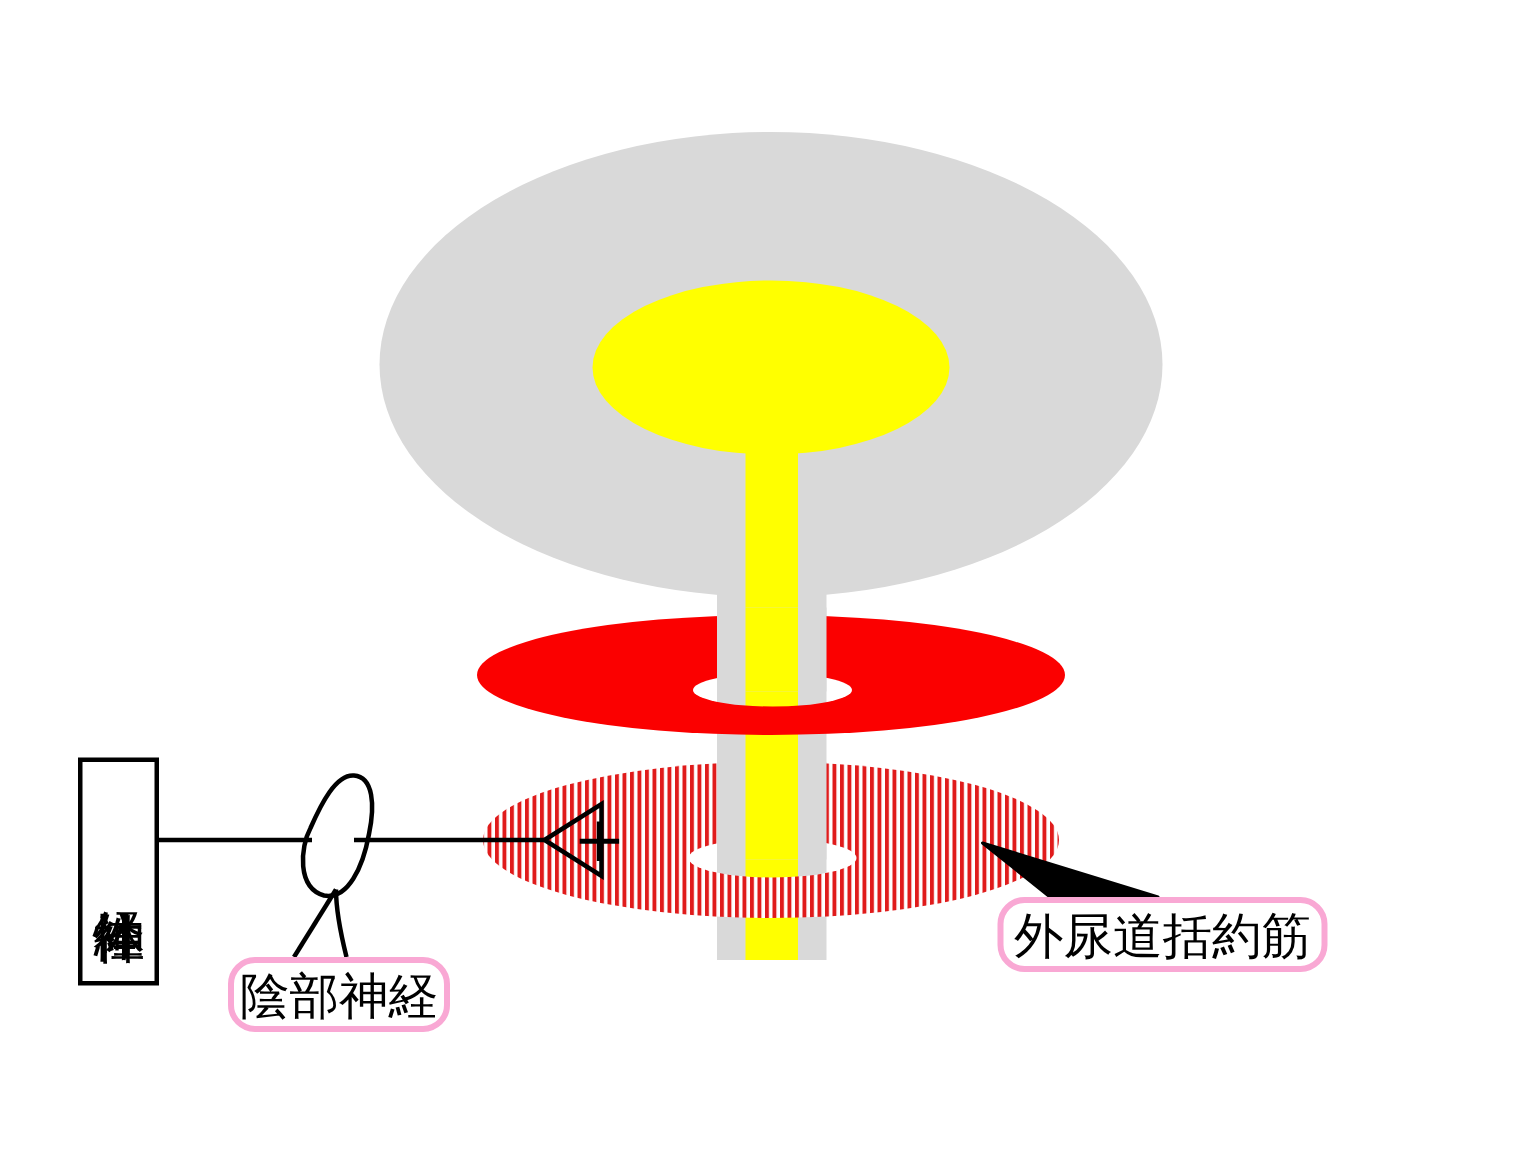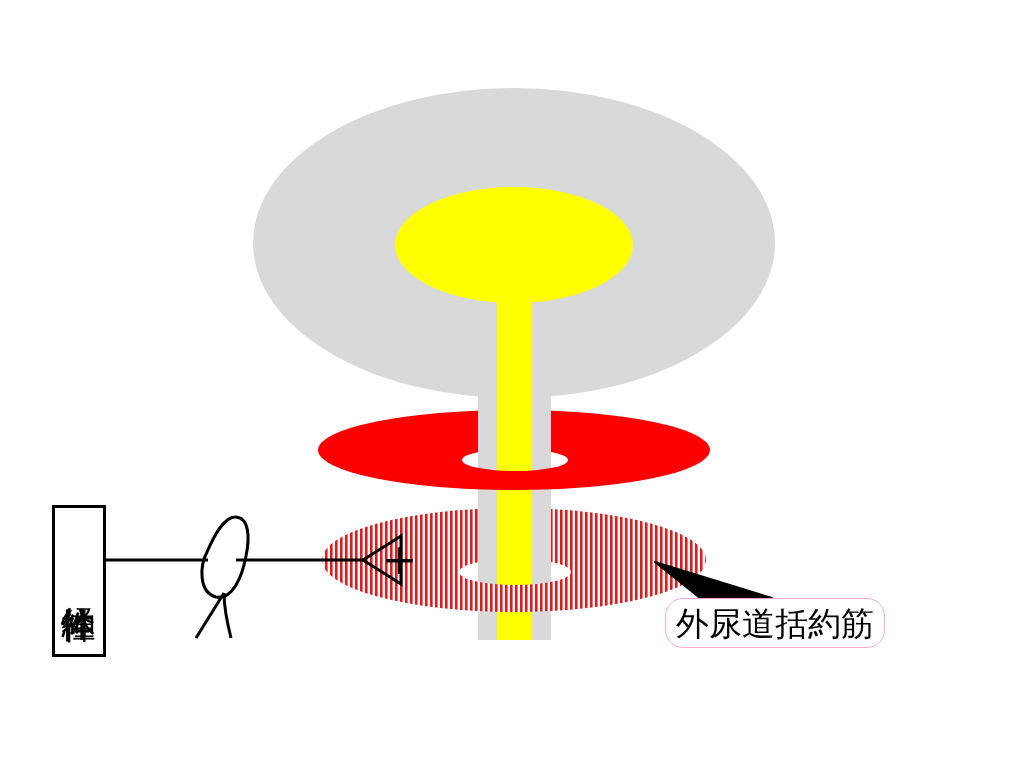--- a/index.html
+++ b/index.html
@@ -42,21 +42,21 @@
     font-family: "DejaVu Sans", "Liberation Sans", sans-serif;
     font-size: 34px;
     line-height: 1.06;
     letter-spacing: 0px;
     color: #000000;
     white-space: nowrap;
   }
   .callout-box {
     position: absolute;
     box-sizing: border-box;
-    border: 1px solid #f9a8d4;
+    border: 4px solid #f9a8d4;
     border-radius: 18px;
     background: #ffffff;
     display: flex;
     align-items: center;
     justify-content: center;
     z-index: 5;
   }
   .callout-text {
     font-family: "DejaVu Sans", "Liberation Sans", sans-serif;
     font-size: 33px;
@@ -133,20 +133,23 @@
     <path d="M 196 638 L 224 593" stroke="#000000" stroke-width="3" fill="none"></path>
     <path d="M 231 638 C 226 618 224 604 224 593" stroke="#000000" stroke-width="3" fill="none"></path>
 
     <path d="M 655 562 L 772 598 L 700 598 Z" fill="#000000" stroke="#000000" stroke-width="2" stroke-linejoin="round"></path>
   </svg>
 
   <div class="vlabel-box" style="left:52px; top:505px; width:54px; height:152px;">
     <span class="vlabel-text">体性神経</span>
   </div>
 
+  <div class="callout-box" style="left:152px; top:638px; width:148px; height:50px;">
+    <span class="callout-text">陰部神経</span>
+  </div>
 
   <div class="callout-box" style="left:665px; top:598px; width:220px; height:50px;">
     <span class="callout-text">外尿道括約筋</span>
   </div>
 
   <div class="plus-symbol" style="left:382px; top:539px;">+</div>
 
 </div>
 
 </body></html>

